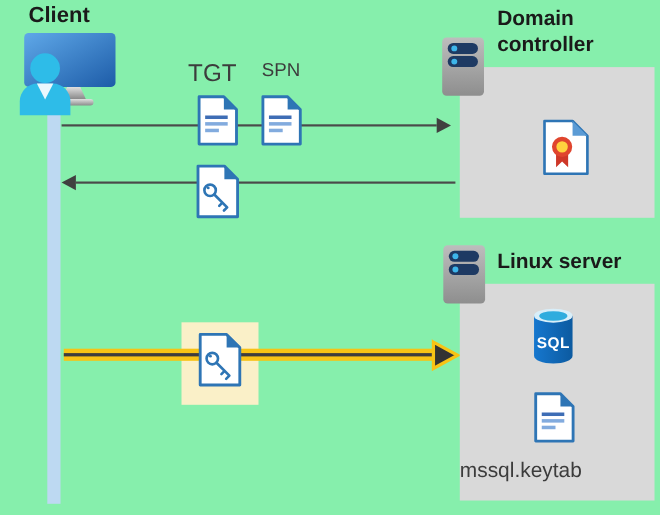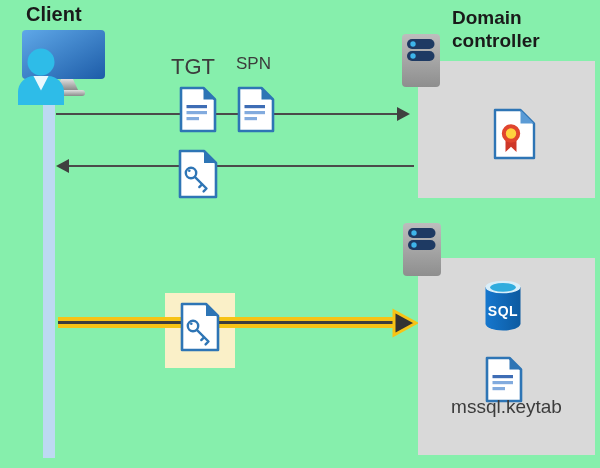--- a/index.html
+++ b/index.html
@@ -7,22 +7,22 @@
     position:relative;width:600px;height:468px;background:#86efac;overflow:hidden;
     font-family:"Liberation Sans","DejaVu Sans",sans-serif;
   }
   .abs{position:absolute;}
   .lbl{color:#1a1a1a;white-space:pre-line;}
   .bold{font-weight:bold;}
   .lbl-client{left:26px;top:3px;font-size:20px;}
   .lbl-dc{left:452px;top:6px;width:150px;font-size:19px;line-height:23px;}
   .lbl-linux{left:452px;top:228px;font-size:19px;}
   .lbl-tgt{left:171px;top:54px;width:44px;text-align:center;font-size:22px;color:#3c3c3c;font-weight:normal;}
-  .lbl-spn{left:227px;top:54px;width:44px;text-align:right;font-size:17px;color:#3c3c3c;font-weight:normal;}
-  .lbl-keytab{left:418px;top:396px;width:177px;text-align:center;font-size:19px;color:#3c3c3c;font-weight:normal;}
+  .lbl-spn{left:238px;top:54px;width:44px;text-align:left;font-size:17px;color:#3c3c3c;font-weight:normal;}
+  .lbl-keytab{left:418px;top:418px;width:177px;font-size:19px;color:#3c3c3c;font-weight:normal;}
   .graybox{background:#d9d9d9;}
   .box-dc{left:418px;top:61px;width:177px;height:137px;}
   .box-linux{left:418px;top:258px;width:177px;height:197px;}
   .timeline{left:43px;top:94px;width:12px;height:364px;background:#bdd9f2;}
   .hline{height:2px;background:#4a4a4a;}
   .line-req{left:56px;top:113px;width:341px;}
   .line-resp{left:69px;top:165px;width:345px;}
   .tri-right{left:397px;top:107px;width:0;height:0;
     border-left:13px solid #404040;border-top:7px solid transparent;border-bottom:7px solid transparent;}
   .tri-left{left:56px;top:159px;width:0;height:0;
@@ -137,20 +137,21 @@
         <stop offset="0" stop-color="#bdbdbd"></stop>
           <stop offset="1" stop-color="#8e8e8e"></stop>
       </linearGradient>
     </defs>
     <rect x="1" y="1" width="38" height="53" rx="4" fill="url(#srv2)"></rect>
     <rect x="6" y="6" width="27.5" height="10" rx="5" fill="#1e3a63"></rect>
     <circle cx="12" cy="11" r="2.7" fill="#3eb5ea"></circle>
     <rect x="6" y="18" width="27.5" height="10" rx="5" fill="#1e3a63"></rect>
     <circle cx="12" cy="23" r="2.7" fill="#3eb5ea"></circle>
   </svg>
+  <div class="abs lbl bold lbl-linux">Linux server</div>
 
   <svg class="abs icon" style="left:484px;top:279px;" width="38" height="53" viewBox="0 0 38 53">
     <defs>
       <linearGradient id="sqlbody" x1="0" y1="0" x2="1" y2="0">
         <stop offset="0" stop-color="#1677ce"></stop>
           <stop offset="1" stop-color="#0c5aa0"></stop>
       </linearGradient>
     </defs>
     <path d="M1.5,8 V44.5 C1.5,48.6 9.3,51.5 19,51.5 C28.7,51.5 36.5,48.6 36.5,44.5 V8 Z" fill="url(#sqlbody)"></path>
     <ellipse cx="19" cy="8" rx="17.5" ry="6.3" fill="#d8eef9"></ellipse>

